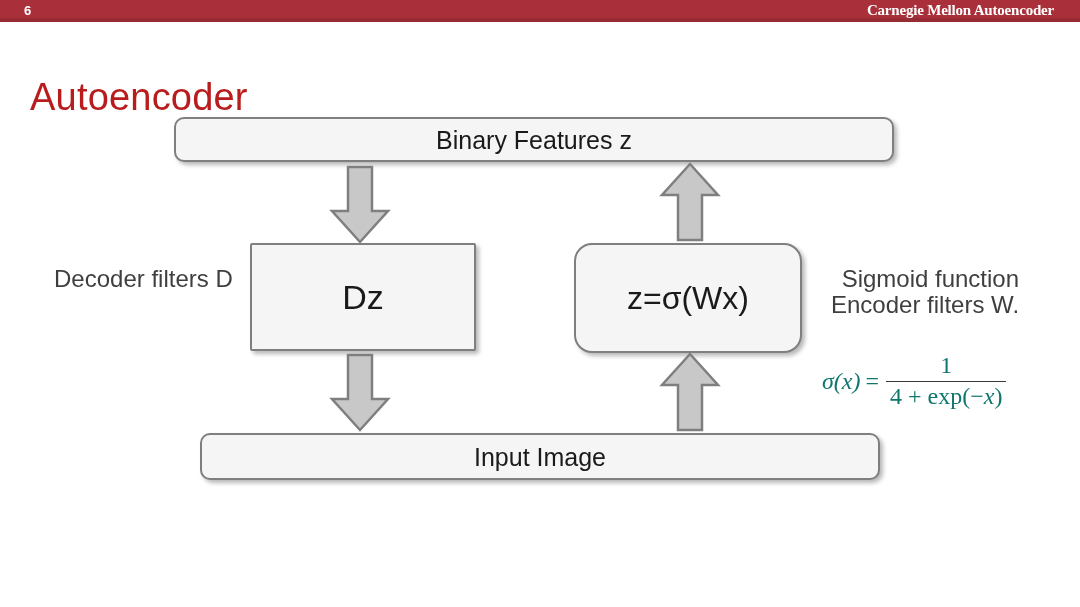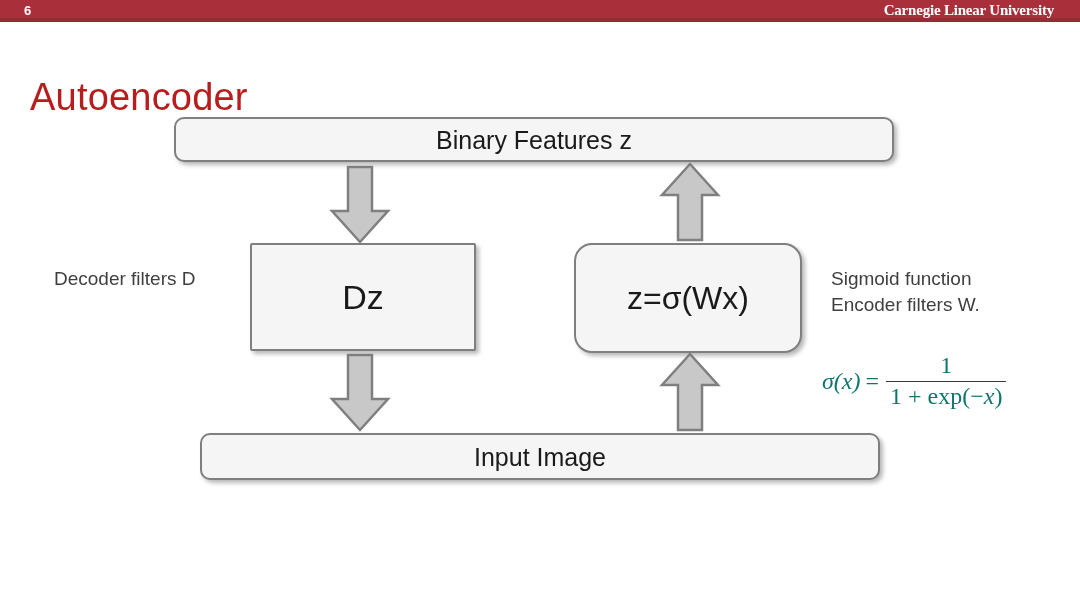--- a/index.html
+++ b/index.html
@@ -114,23 +114,24 @@
   .block-arrow svg { display: block; overflow: visible; }
   #arrow-z-to-dz     { left: 329px; top: 165px; }
   #arrow-dz-to-input { left: 329px; top: 353px; }
   #arrow-enc-to-z    { left: 659px; top: 161px; }
   #arrow-input-to-enc{ left: 659px; top: 351px; }
 
   
   .annotation {
     position: absolute;
     color: #3f3f3f;
-    font-size: 19px;
+    font-size: 24px;
     line-height: 26px;
     white-space: nowrap;
+    text-align: right;
   }
   #annotation-decoder { left: 54px;  top: 266px; }
   #annotation-encoder { left: 831px; top: 266px; }
 
   
   #sigmoid-formula {
     position: absolute;
     left: 822px;
     top: 352px;
     color: #0f766e;
@@ -160,21 +161,21 @@
     padding: 1px 4px 0 4px;
   }
   #sigmoid-formula .ital { font-style: italic; }
 </style>
 </head>
 <body>
 
 <div class="header-bar">
   <div class="shade"></div>
   <div class="slide-number">6</div>
-  <div class="cmu-wordmark">Carnegie Linear University</div>
+  <div class="cmu-wordmark">Carnegie Mellon Autoencoder</div>
 </div>
 
 <h1 class="slide-title">Autoencoder</h1>
 
 <div class="node-box" id="box-binary-features">
   <span class="node-label">Binary Features z</span>
 </div>
 
 <div class="node-box" id="box-dz">
   <span class="node-label">Dz</span>
@@ -220,15 +221,15 @@
   <div>Sigmoid function</div>
   <div>Encoder filters W.</div>
 </div>
 
 <div id="sigmoid-formula">
   <span class="lhs">σ(x)</span>
   <span class="eq">=</span>
   <span class="frac">
     <span class="num">1</span>
     <span class="bar"></span>
-    <span class="den"><span>1 + exp(−</span><span class="ital">x</span><span>)</span></span>
+    <span class="den"><span>4 + exp(−</span><span class="ital">x</span><span>)</span></span>
   </span>
 </div>
 
 </body></html>

